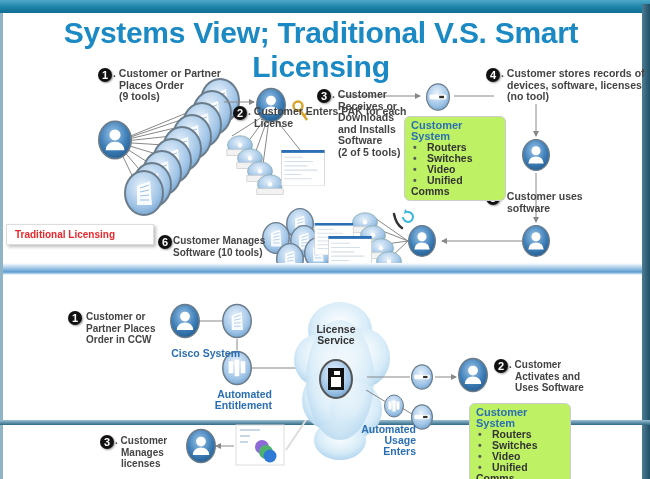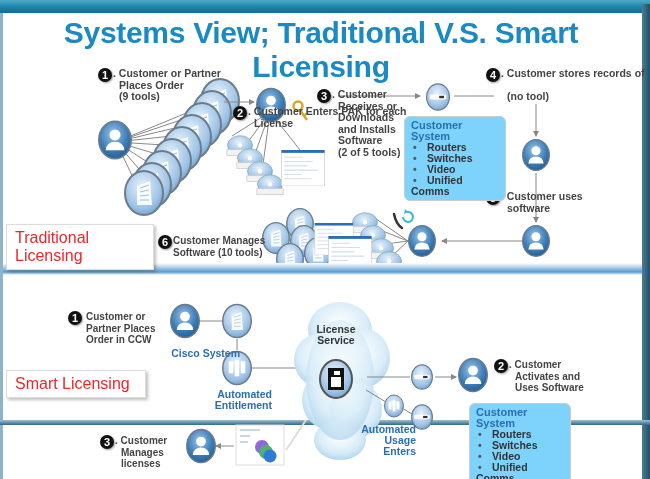--- a/index.html
+++ b/index.html
@@ -16,23 +16,23 @@
   .title { position: absolute; left: 0; width: 642px; top: 16px; text-align: center;
     font-size: 30px; font-weight: bold; color: #1b8ac4; letter-spacing: -0.3px; }
   .divider { position: absolute; left: 3px; top: 263px; width: 639px; height: 12px;
     background: linear-gradient(#ffffff, #a8cbe6 40%, #5a9bd0 75%, #ffffff); }
   .step { position: absolute; font-size: 10.5px; font-weight: bold; color: #444; line-height: 11.5px; }
   .num { display: inline-block; width: 14px; height: 14px; border-radius: 50%; background: #111;
     color: #fff; font-size: 11px; font-weight: bold; text-align: center; line-height: 14px;
     vertical-align: top; margin-right: 1px; box-shadow: 1px 1px 2px rgba(0,0,0,0.4); }
   .step .txt { display: inline-block; vertical-align: top; }
   .section-label { position: absolute; background: #fff; border: 1px solid #ddd;
-    box-shadow: 2px 2px 3px rgba(0,0,0,0.25); color: #e8282b; font-weight: normal; font-size: 16px;
+    box-shadow: 2px 2px 3px rgba(0,0,0,0.25); color: #e8282b; font-weight: bold; font-size: 10px;
     padding: 4px 8px; }
-  .sysbox { position: absolute; border: 1px solid #ccc; border-radius: 6px; background: #7dd3fc;
+  .sysbox { position: absolute; border: 1px solid #ccc; border-radius: 6px; background: #bef264;
     padding: 3px 8px 3px 6px; font-size: 10.5px; font-weight: bold; color: #333; line-height: 11px; }
   .sysbox .hdr { color: #2a6fb3; font-size: 11px; }
   .sysbox ul { list-style: none; }
   .sysbox li::before { content: "•"; display: inline-block; width: 14px; text-align: left; padding-left: 2px; color:#555; }
   .blue-label { position: absolute; color: #2a6fb3; font-weight: bold; font-size: 10.5px; text-align: right; line-height: 11px; }
   .cloud-label { position: absolute; color: #333; font-weight: bold; font-size: 10.5px; text-align: center; line-height: 11px; }
   svg { position: absolute; left: 0; top: 0; }
 </style>
 </head>
 <body>
@@ -233,21 +233,21 @@
   <div class="step" style="left:98px; top:68px;">
     <span class="num">1</span><span class="txt"><span>. Customer or Partner</span><br><span style="padding-left:6px">Places Order</span><br><span style="padding-left:6px">(9 tools)</span></span>
   </div>
   <div class="step" style="left:233px; top:68px;margin-top:38px;">
     <span class="num">2</span><span class="txt"><span>. Customer Enters PAK for each</span><br><span style="padding-left:6px">License</span></span>
   </div>
   <div class="step" style="left:317px; top:89px;">
     <span class="num">3</span><span class="txt"><span>. Customer</span><br><span style="padding-left:6px">Receives or</span><br><span style="padding-left:6px">Downloads</span><br><span style="padding-left:6px">and Installs</span><br><span style="padding-left:6px">Software</span><br><span style="padding-left:6px">(2 of 5 tools)</span></span>
   </div>
   <div class="step" style="left:486px; top:68px;">
-    <span class="num">4</span><span class="txt"><span>. Customer stores records of</span><br><br><span style="padding-left:6px">(no tool)</span></span>
+    <span class="num">4</span><span class="txt"><span>. Customer stores records of</span><br><span style="padding-left:6px">devices, software, licenses</span><br><span style="padding-left:6px">(no tool)</span></span>
   </div>
   <div class="step" style="left:486px; top:191px;">
     <span class="num">5</span><span class="txt"><span>. Customer uses</span><br><span style="padding-left:6px">software</span></span>
   </div>
   <div class="step" style="left:158px; top:235px; font-size:10px;">
     <span class="num">6</span><span class="txt"><span>Customer Manages</span><br><span>Software (10 tools)</span></span>
   </div>
 
   <div class="sysbox" style="left:404px; top:116px; width:102px;">
     <div class="hdr">Customer System</div>
@@ -283,14 +283,13 @@
       <li>Routers</li>
       <li>Switches</li>
       <li>Video</li>
       <li>Unified Comms</li>
     </ul>
   </div>
   <div class="step" style="left:100px; top:435px; font-size:10px;">
     <span class="num">3</span><span class="txt"><span>. Customer</span><br><span style="padding-left:6px">Manages</span><br><span style="padding-left:6px">licenses</span></span>
   </div>
 
-  <div class="section-label" style="left:6px; top:370px; width:140px;">Smart Licensing</div>
 </div>
 
 </body></html>

